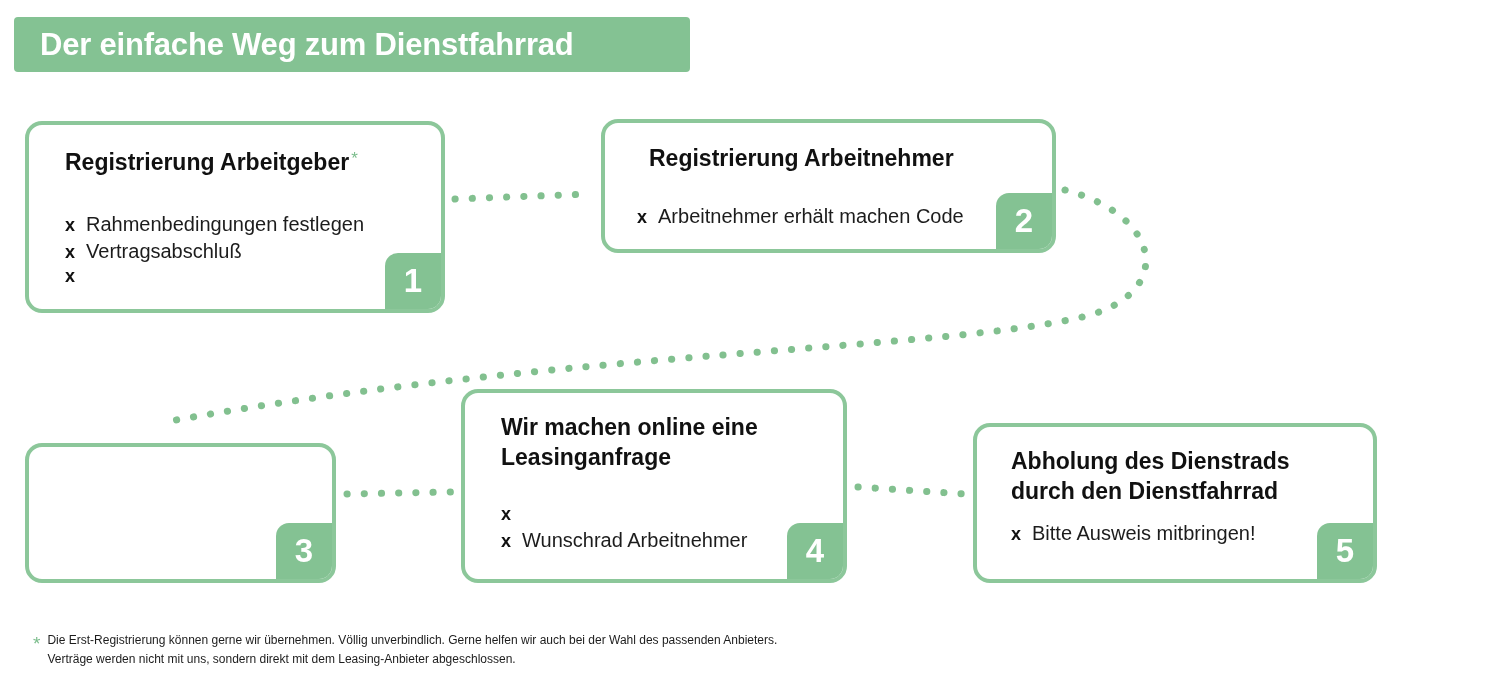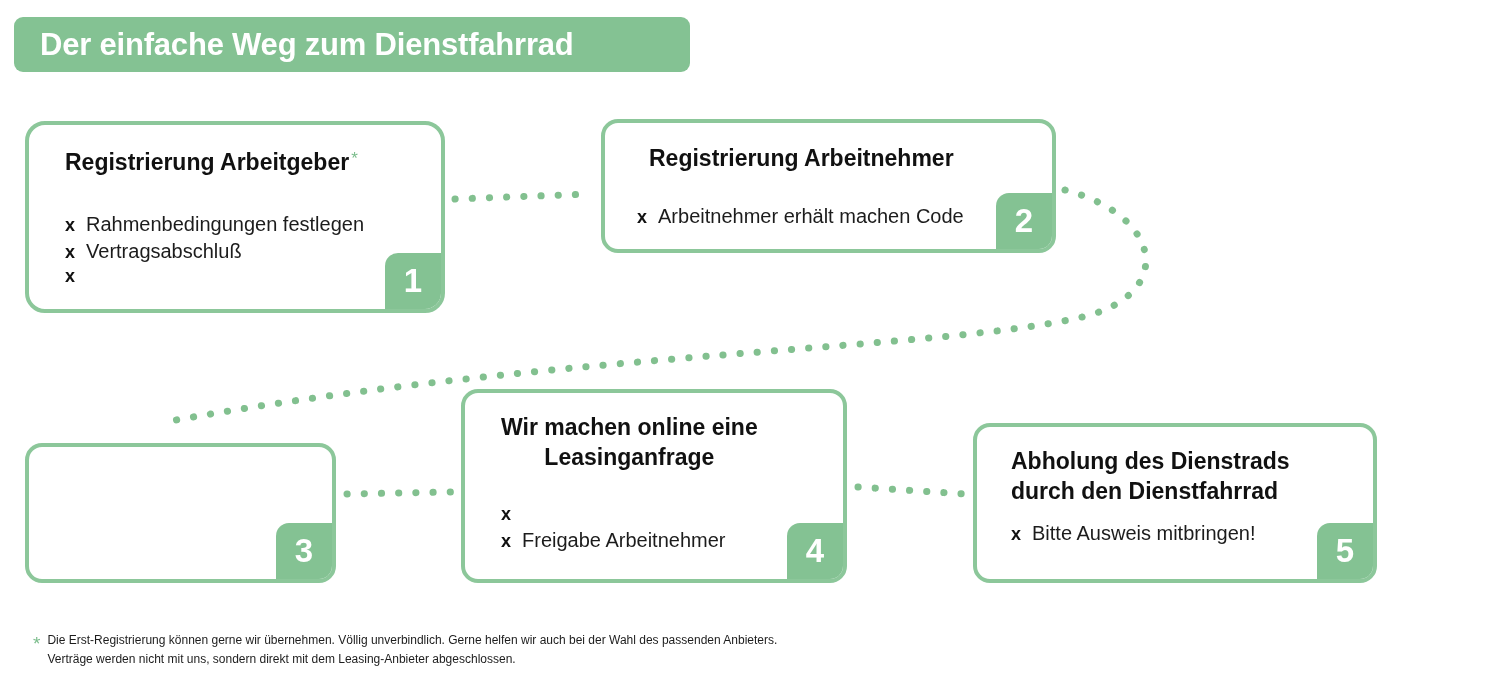--- a/index.html
+++ b/index.html
@@ -17,21 +17,21 @@
   }
 
   
   .title-banner {
     position: absolute;
     left: 14px;
     top: 17px;
     width: 676px;
     height: 55px;
     background: #84c293;
-    border-radius: 9px;
+    border-radius: 4px;
     display: flex;
     align-items: center;
   }
   .title-banner .title-text {
     color: #ffffff;
     font-size: 31px;
     font-weight: bold;
     letter-spacing: -0.2px;
     padding-left: 26px;
     white-space: nowrap;
@@ -113,33 +113,33 @@
     border-top-left-radius: 13px;
     color: #ffffff;
     font-size: 33px;
     font-weight: bold;
     display: flex;
     align-items: center;
     justify-content: center;
   }
 
   
-  #card-1 { left: 25px;  top: 121px; width: 420px; height: 192px; border-radius: 20px; }
+  #card-1 { left: 25px;  top: 121px; width: 420px; height: 192px; }
   #card-1 .card-title { position: absolute; left: 36px; top: 23px; }
   #card-1 .bullets    { position: absolute; left: 36px; top: 86px; }
 
   #card-2 { left: 601px; top: 119px; width: 455px; height: 134px; }
   #card-2 .card-title { position: absolute; left: 44px; top: 21px; }
   #card-2 .bullets    { position: absolute; left: 32px; top: 80px; }
 
   #card-3 { left: 25px;  top: 443px; width: 311px; height: 140px; }
   #card-3 .card-title { position: absolute; left: 36px; top: 21px; }
 
   #card-4 { left: 461px; top: 389px; width: 386px; height: 194px; }
-  #card-4 .card-title { position: absolute; left: 36px; top: 20px; text-align: center; }
+  #card-4 .card-title { position: absolute; left: 36px; top: 20px; }
   #card-4 .bullets    { position: absolute; left: 36px; top: 110px; }
 
   #card-5 { left: 973px; top: 423px; width: 404px; height: 160px; }
   #card-5 .card-title { position: absolute; left: 34px; top: 20px; }
   #card-5 .bullets    { position: absolute; left: 34px; top: 93px; }
 
   
   .footnote {
     position: absolute;
     left: 33px;
@@ -217,21 +217,21 @@
 <div class="card" id="card-4">
   <div class="card-inner">
     <div class="card-title">Wir machen online eine
 Leasinganfrage</div>
     <ul class="bullets">
       <li>
           <span class="mark">x</span>
         </li>
       <li>
           <span class="mark">x</span>
-          <span>Freigabe Arbeitnehmer</span>
+          <span>Wunschrad Arbeitnehmer</span>
         </li>
     </ul>
     <div class="badge">4</div>
   </div>
 </div>
 
 <div class="card" id="card-5">
   <div class="card-inner">
     <div class="card-title">Abholung des Dienstrads
 durch den Dienstfahrrad</div>

